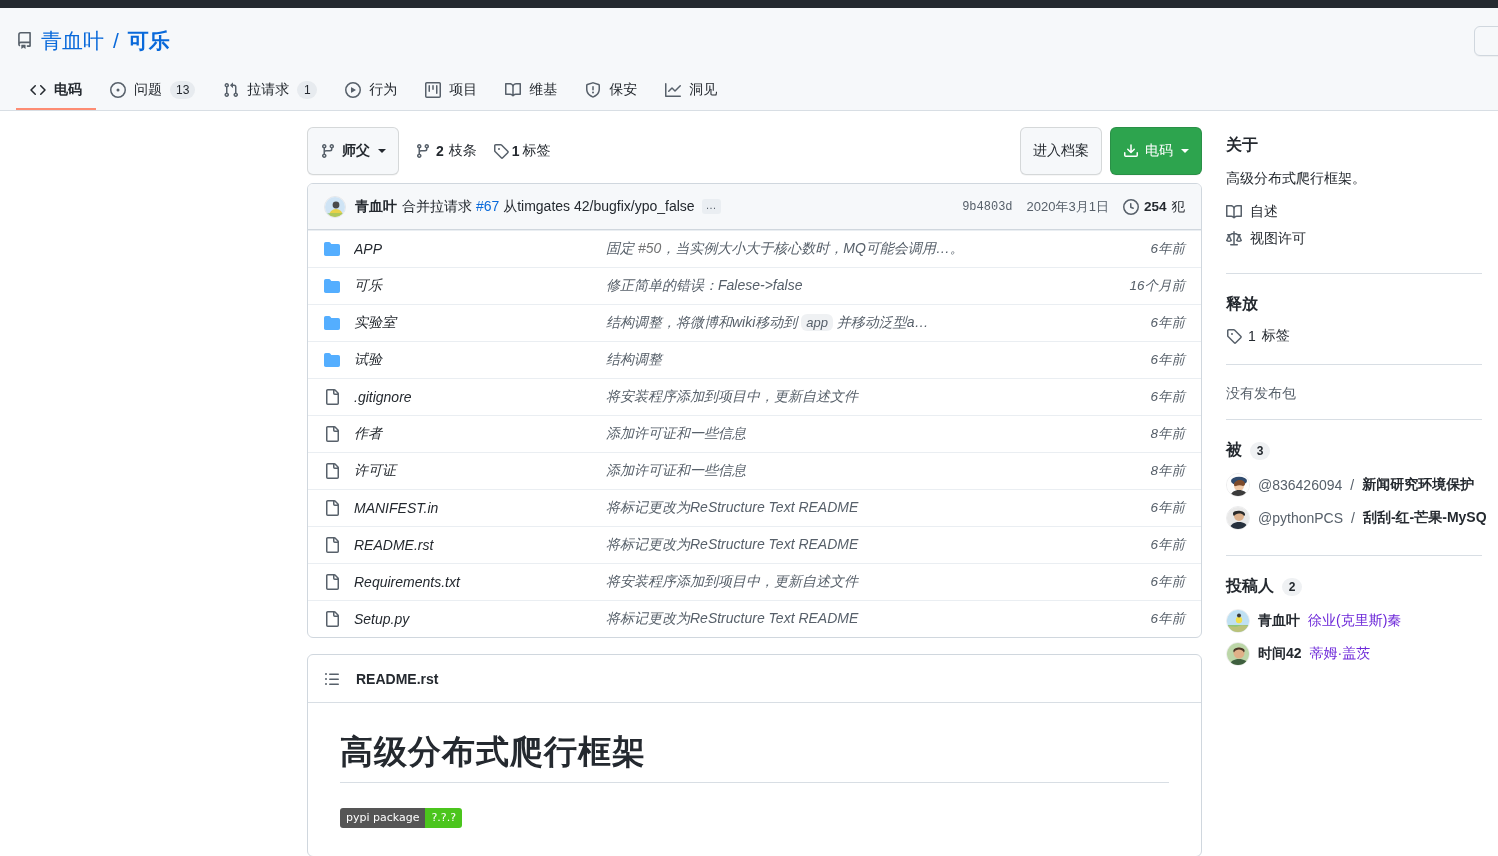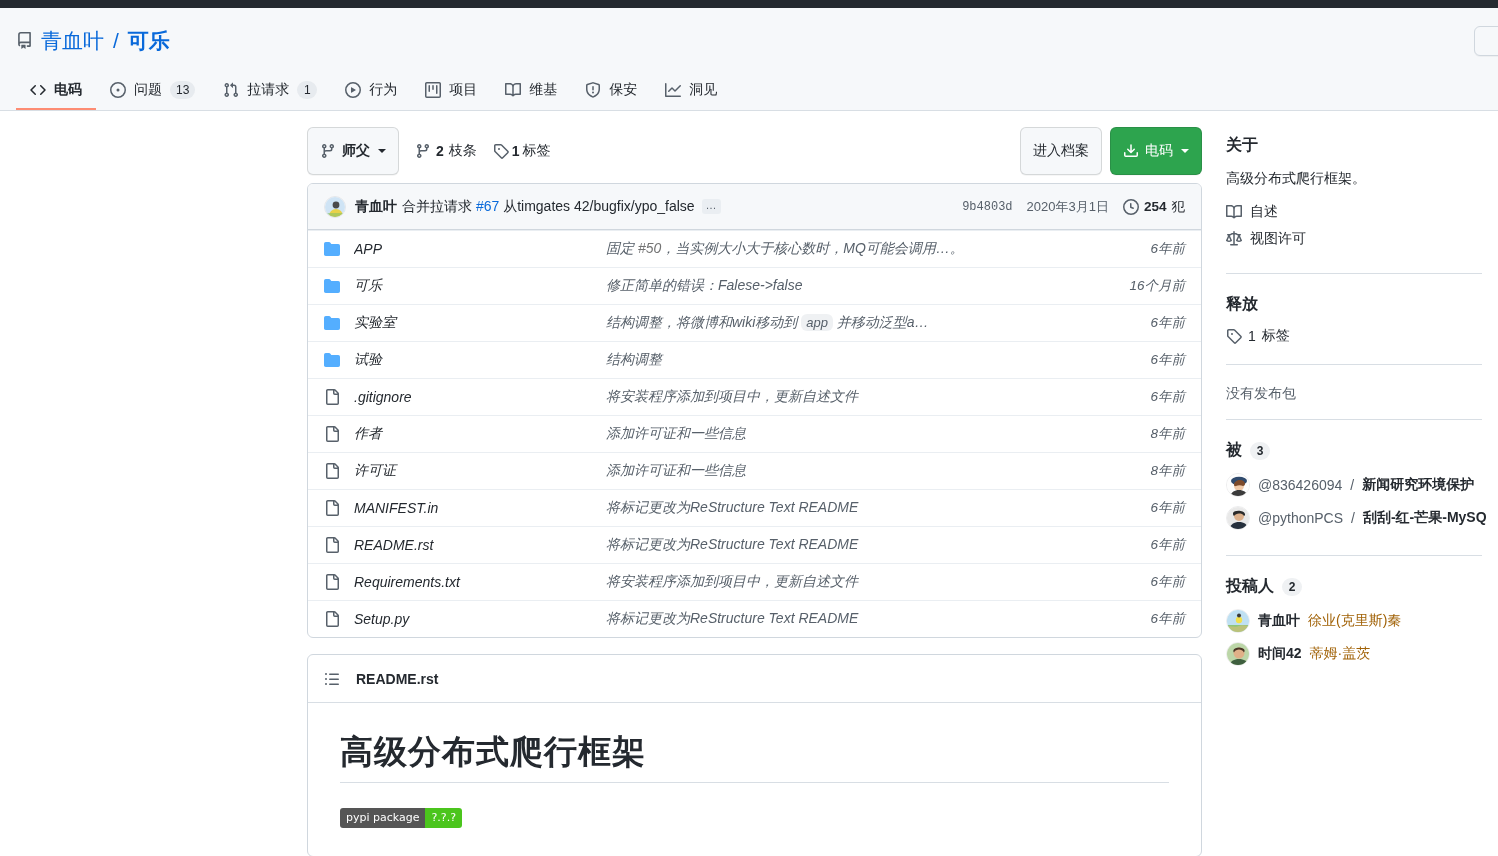--- a/index.html
+++ b/index.html
@@ -386,21 +386,21 @@
     width: 20px; height: 20px;
     border-radius: 50%;
     flex: 0 0 20px;
     overflow: hidden;
     border: 1px solid rgba(27,31,36,0.08);
   }
   .side-av.big { width: 24px; height: 24px; flex: 0 0 24px; }
   .fork-owner { color: #57606a; }
   .fork-name { color: #24292f; font-weight: 600; }
   .contrib-name { color: #24292f; font-weight: 600; }
-  .contrib-real { color: #a16207; }
+  .contrib-real { color: #6d28d9; }
   .side-tag {
     display: inline-flex;
     align-items: center;
     gap: 6px;
     font-size: 14px;
     color: #24292f;
     cursor: pointer;
   }
   .side-tag svg { color: #57606a; }
 </style>

